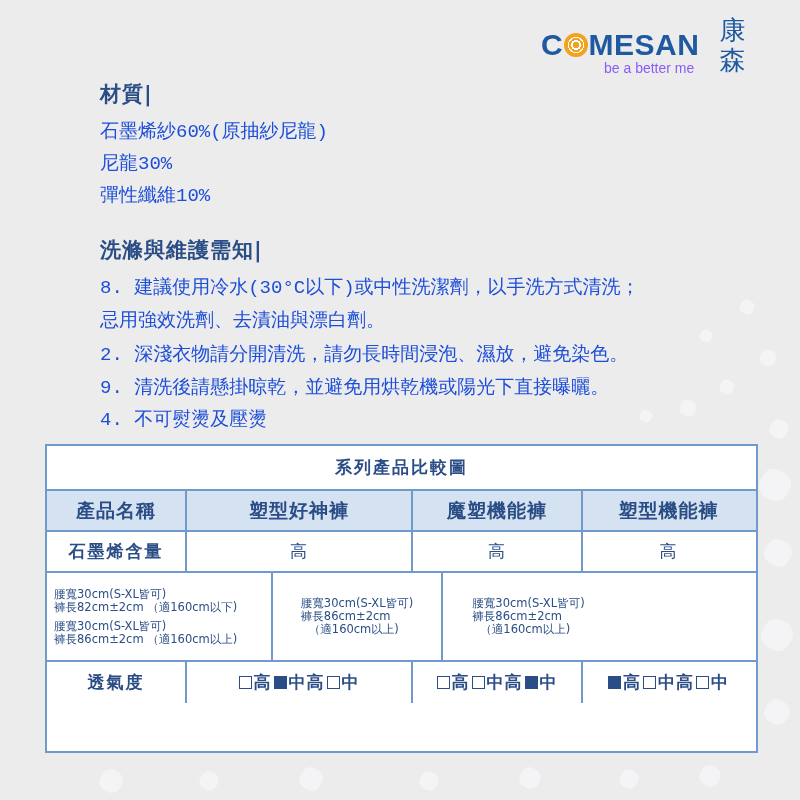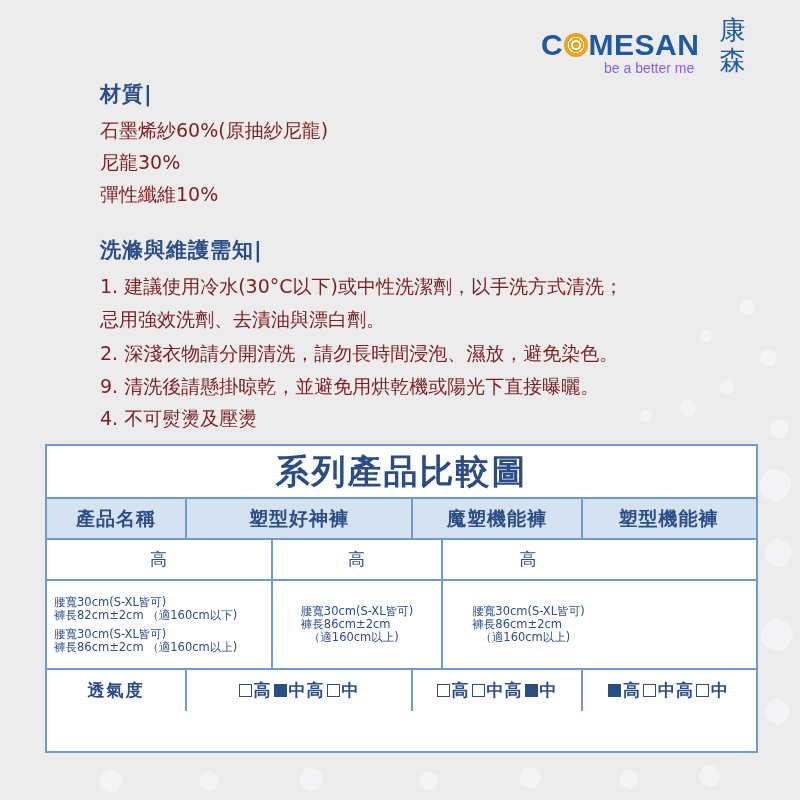--- a/index.html
+++ b/index.html
@@ -34,31 +34,31 @@
     position: absolute; left: 63px; top: 30px;
     font-family: "Liberation Sans", sans-serif; font-size: 14px; color: #8b5cf6;
   }
 
   
   .section-title {
     position: absolute; left: 100px; font-weight: 700; font-size: 21px; color: #2a4d86;
     letter-spacing: 1px;
   }
   .line {
-    position: absolute; left: 100px; font-size: 19px; color: #7f1d1d; white-space: nowrap;
+    position: absolute; left: 100px; font-size: 19px; color: #1d4ed8; white-space: nowrap; font-family: Liberation Mono, monospace;
   }
 
   
   .cmp-table {
     position: absolute; left: 45px; top: 444px; width: 713px; height: 309px;
     border: 2px solid #6f9acb; background: #fff;
   }
   .cmp-title {
-    height: 53px; display: flex; align-items: center; justify-content: center;
-    font-size: 34px; font-weight: 700; color: #2a4d86; letter-spacing: 2px;
+    height: 45px; display: flex; align-items: center; justify-content: center;
+    font-size: 17px; font-weight: 700; color: #2a4d86; letter-spacing: 2px;
     border-bottom: 2px solid #6f9acb;
   }
   .row { display: flex; border-bottom: 2px solid #6f9acb; }
   .row:last-child { border-bottom: none; }
   .cell {
     display: flex; align-items: center; justify-content: center;
     border-right: 2px solid #6f9acb; color: #2a4d86; text-align: center;
   }
   .cell:last-child { border-right: none; }
   .c0 { width: 140px; font-weight: 700; font-size: 17px; letter-spacing: 2px; }
@@ -114,38 +114,39 @@
   </div>
   <div class="logo-tagline">be a better me</div>
 </div>
 
 <div class="section-title" style="top:80px">材質|</div>
 <div class="line" style="top:118px">石墨烯紗60%(原抽紗尼龍)</div>
 <div class="line" style="top:150px">尼龍30%</div>
 <div class="line" style="top:182px">彈性纖維10%</div>
 
 <div class="section-title" style="top:236px">洗滌與維護需知|</div>
-<div class="line" style="top:274px">1. 建議使用冷水(30°C以下)或中性洗潔劑，以手洗方式清洗；</div>
+<div class="line" style="top:274px">8. 建議使用冷水(30°C以下)或中性洗潔劑，以手洗方式清洗；</div>
 <div class="line" style="top:307px"> 忌用強效洗劑、去漬油與漂白劑。</div>
 <div class="line" style="top:341px">2. 深淺衣物請分開清洗，請勿長時間浸泡、濕放，避免染色。</div>
 <div class="line" style="top:374px">9. 清洗後請懸掛晾乾，並避免用烘乾機或陽光下直接曝曬。</div>
 <div class="line" style="top:406px"> 4. 不可熨燙及壓燙</div>
 
 <div class="cmp-table">
   <div class="cmp-title">系列產品比較圖</div>
 
   <div class="row header">
     <div class="cell c0">產品名稱</div>
     <div class="cell c1">塑型好神褲</div>
     <div class="cell c2">魔塑機能褲</div>
     <div class="cell c3">塑型機能褲</div>
   </div>
 
 
   <div class="row r41">
+    <div class="cell c0">石墨烯含量</div>
     <div class="cell c1 v">高</div>
     <div class="cell c2 v">高</div>
     <div class="cell c3 v">高</div>
   </div>
 
   <div class="row size">
     <div class="cell c1" style="flex-direction:column;align-items:flex-start;padding-left:7px">
       <div class="size-block">
         <span class="l">腰寬30cm(S-XL皆可)</span>
         <span class="l">褲長82cm±2cm （適160cm以下)</span>

